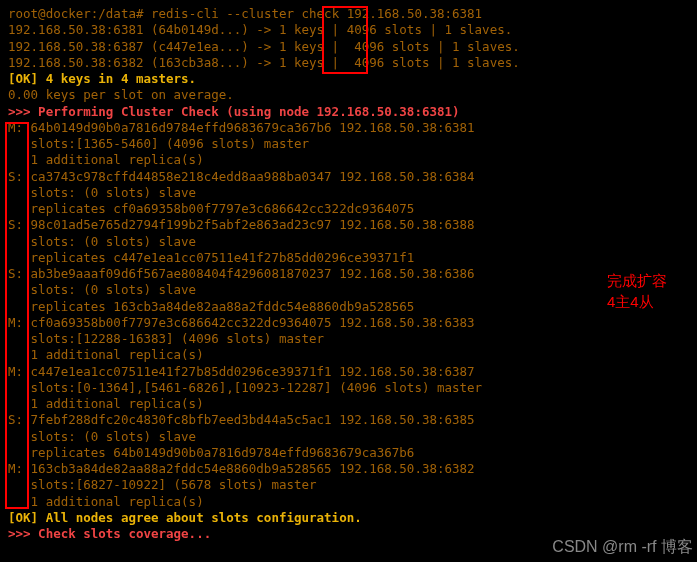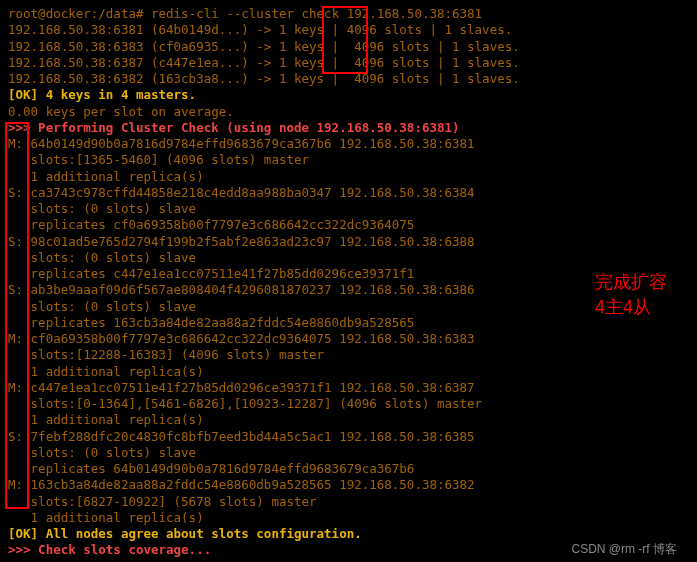--- a/index.html
+++ b/index.html
@@ -24,42 +24,41 @@
   .yellow { color: #ef4444; font-weight: bold; }
   .red-box {
     position: absolute;
     border: 2px solid #ff0000;
     pointer-events: none;
   }
   .annot {
     position: absolute;
     color: #ff0000;
     font-family: "Microsoft YaHei", sans-serif;
-    font-size: 18px;
+    font-size: 15px;
     line-height: 1.4;
   }
   .wm {
     position: absolute;
     bottom: 4px;
-    right: 20px;
+    right: 4px;
     color: #888;
-    font-size: 12px;
+    font-size: 16px;
     font-family: sans-serif;
   }
 </style>
 </head>
 <body>
 
 <div class="term">
 
   <div class="line"><span class="white"><span>root@docker</span><span>:/data#</span> <span>redis-cli --cluster check 192.168.50.38:6381</span></span></div>
 
   <div id="top-rows">
       <div class="line white">192.168.50.38:6381 (64b0149d...) -&gt; 1 keys | 4096 slots | 1 slaves.</div>
-      <div class="line white">192.168.50.38:6383 (cf0a6935...) -&gt; 1 keys |  4096 slots | 1 slaves.</div>
       <div class="line white">192.168.50.38:6387 (c447e1ea...) -&gt; 1 keys |  4096 slots | 1 slaves.</div>
       <div class="line white">192.168.50.38:6382 (163cb3a8...) -&gt; 1 keys |  4096 slots | 1 slaves.</div>
     </div>
 
   <div class="line green-bold">[OK] 4 keys in 4 masters.</div>
   <div class="line white">0.00 keys per slot on average.</div>
   <div class="line yellow">&gt;&gt;&gt; Performing Cluster Check (using node 192.168.50.38:6381)</div>
 
   <div id="entry-rows">
       <div class="line white">M: 64b0149d90b0a7816d9784effd9683679ca367b6 192.168.50.38:6381</div>

